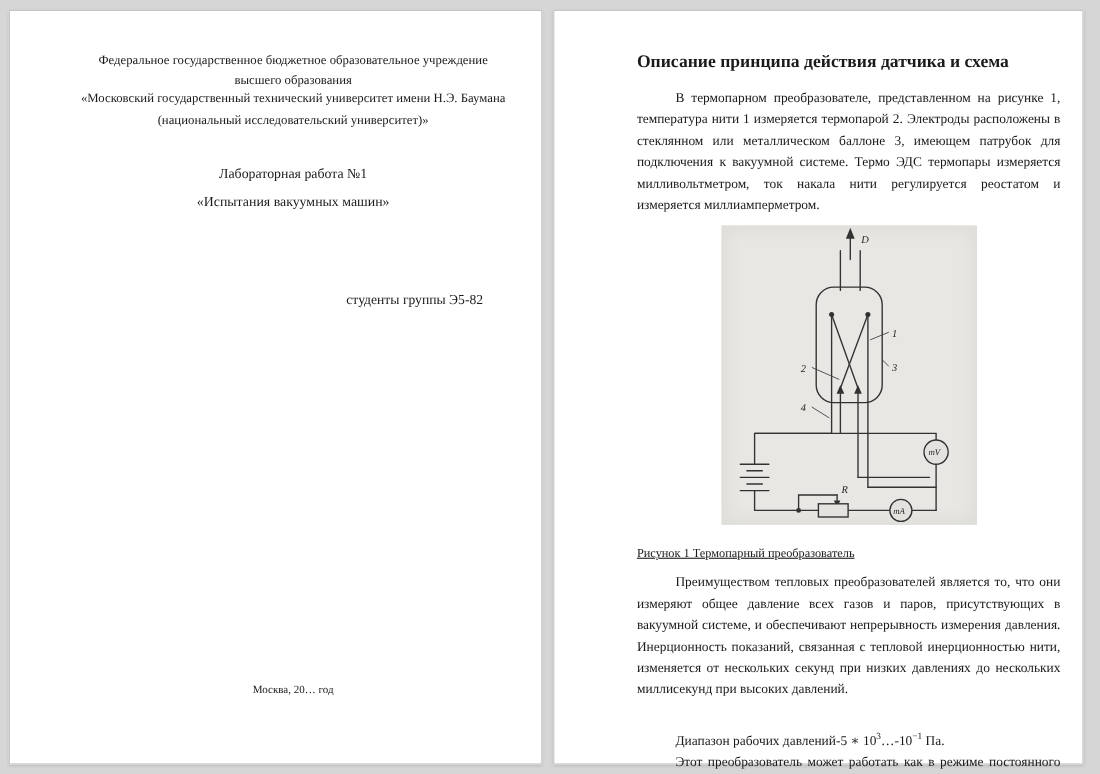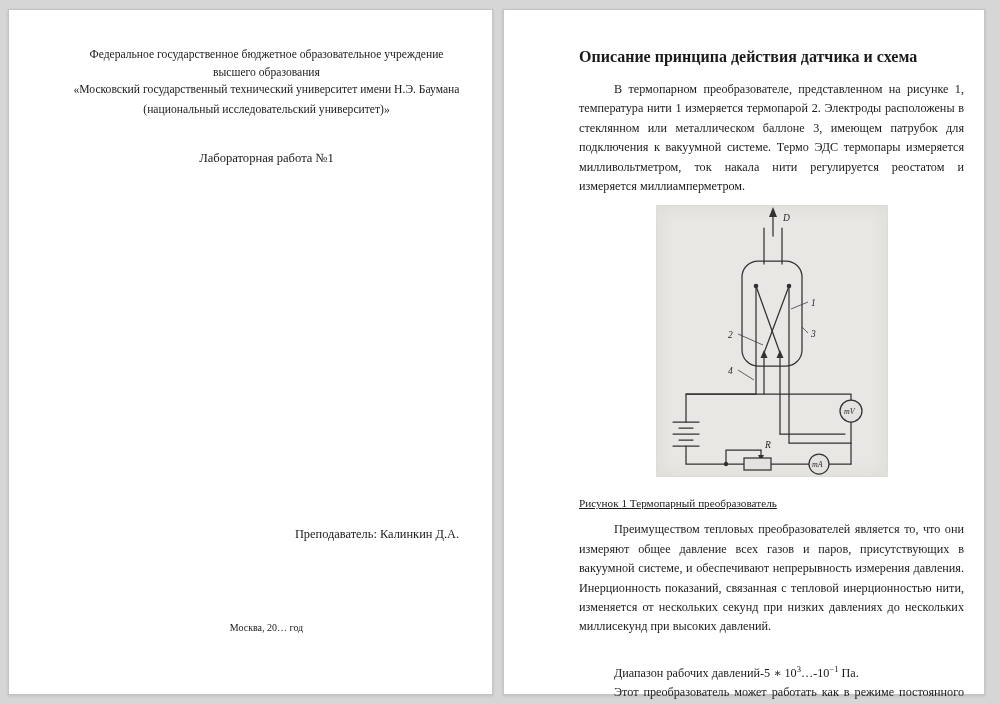--- a/index.html
+++ b/index.html
@@ -72,26 +72,27 @@
 
     <div class="tp-block tp-header">
       <div>Федеральное государственное бюджетное образовательное учреждение высшего образования</div>
       <div>«Московский государственный технический университет имени Н.Э. Баумана</div>
       <div class="gap"></div>
       <div>(национальный исследовательский университет)»</div>
     </div>
 
     <div class="tp-block tp-title">
       <div>Лабораторная работа №1</div>
+      <div>«Испытания вакуумных машин»</div>
     </div>
 
     <div class="tp-perf">
+      <div>студенты группы Э5-82</div>
     </div>
 
-    <div class="tp-teacher">Преподаватель: Калинкин Д.А.</div>
 
     <div class="tp-block tp-city">Москва, 20… год</div>
   </div>
 
   <div class="page page-right">
     <div class="doc">
 
       <div class="doc-heading">Описание принципа действия датчика и схема</div>
 
       <p class="para">В термопарном преобразователе, представленном на рисунке 1, температура нити 1 измеряется термопарой 2. Электроды расположены в стеклянном или металлическом баллоне 3, имеющем патрубок для подключения к вакуумной системе. Термо ЭДС термопары измеряется милливольтметром, ток накала нити регулируется реостатом и измеряется миллиамперметром.</p>

